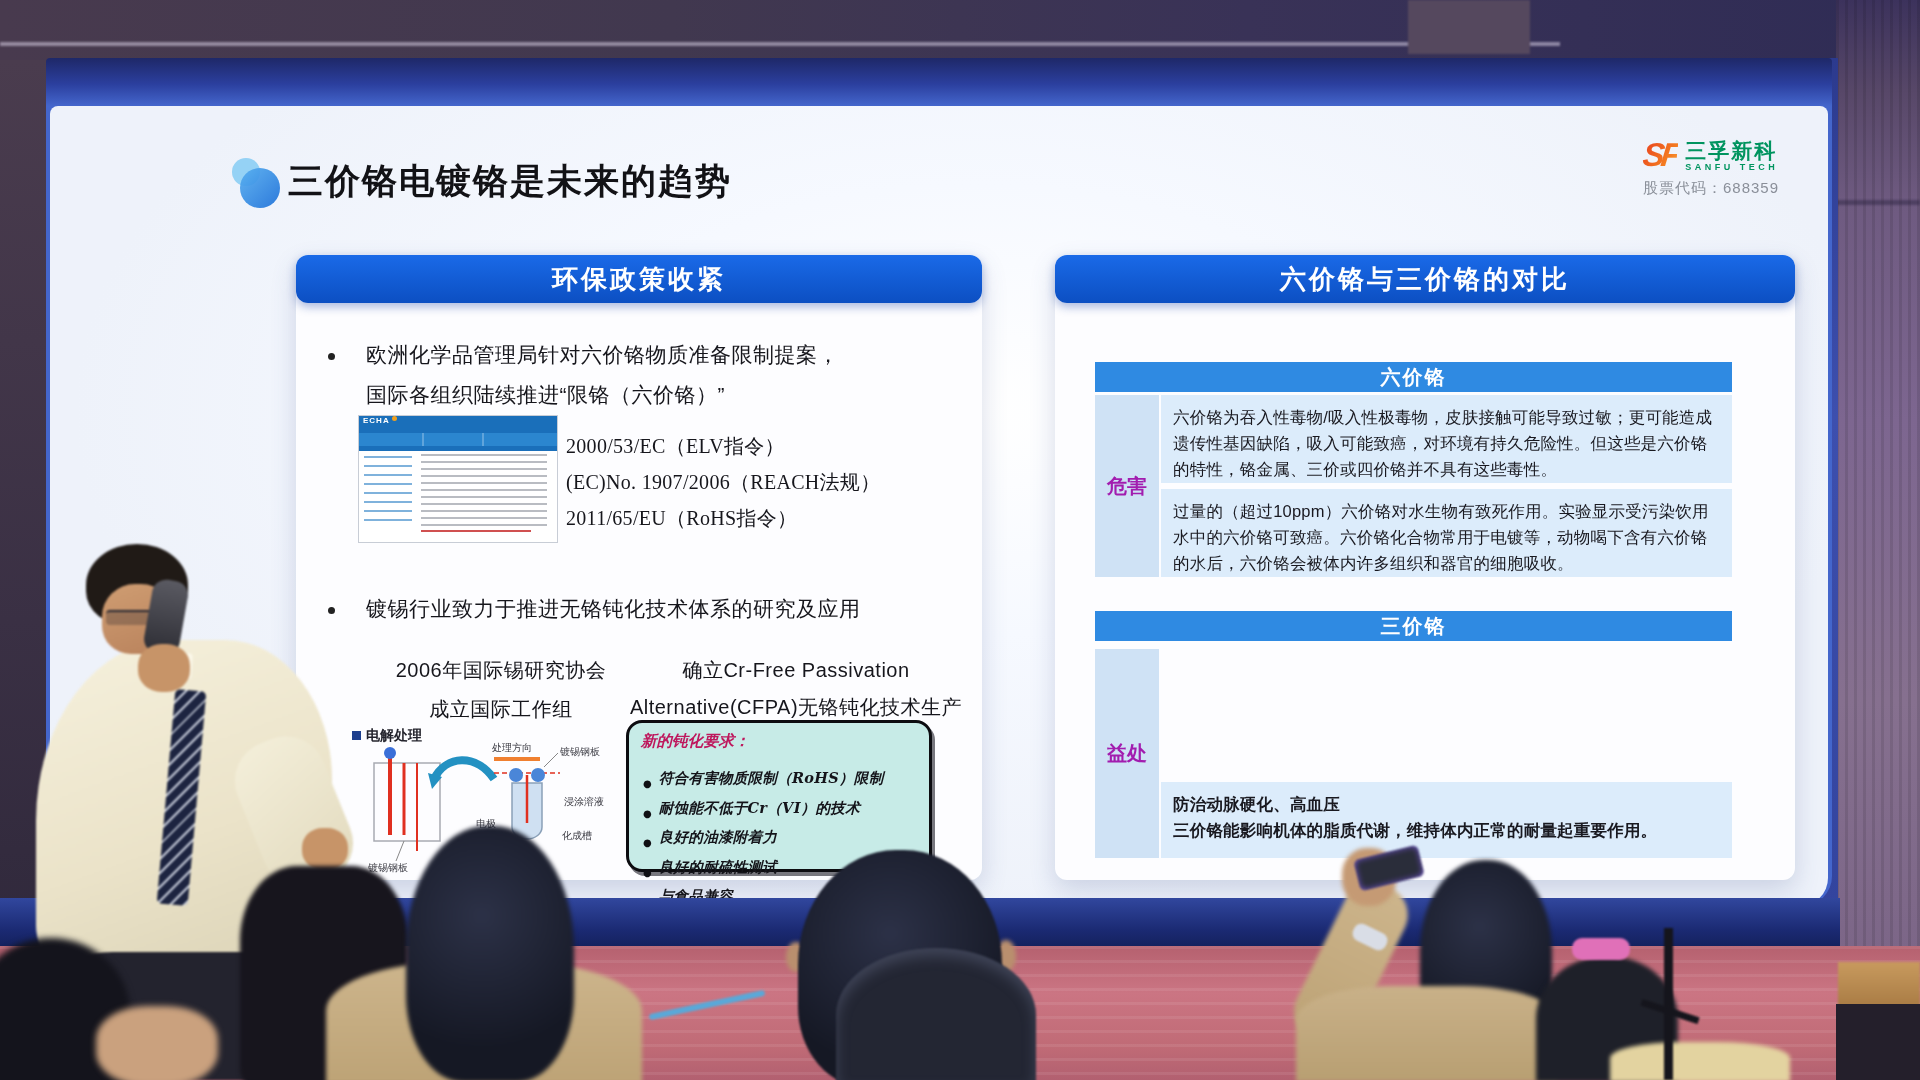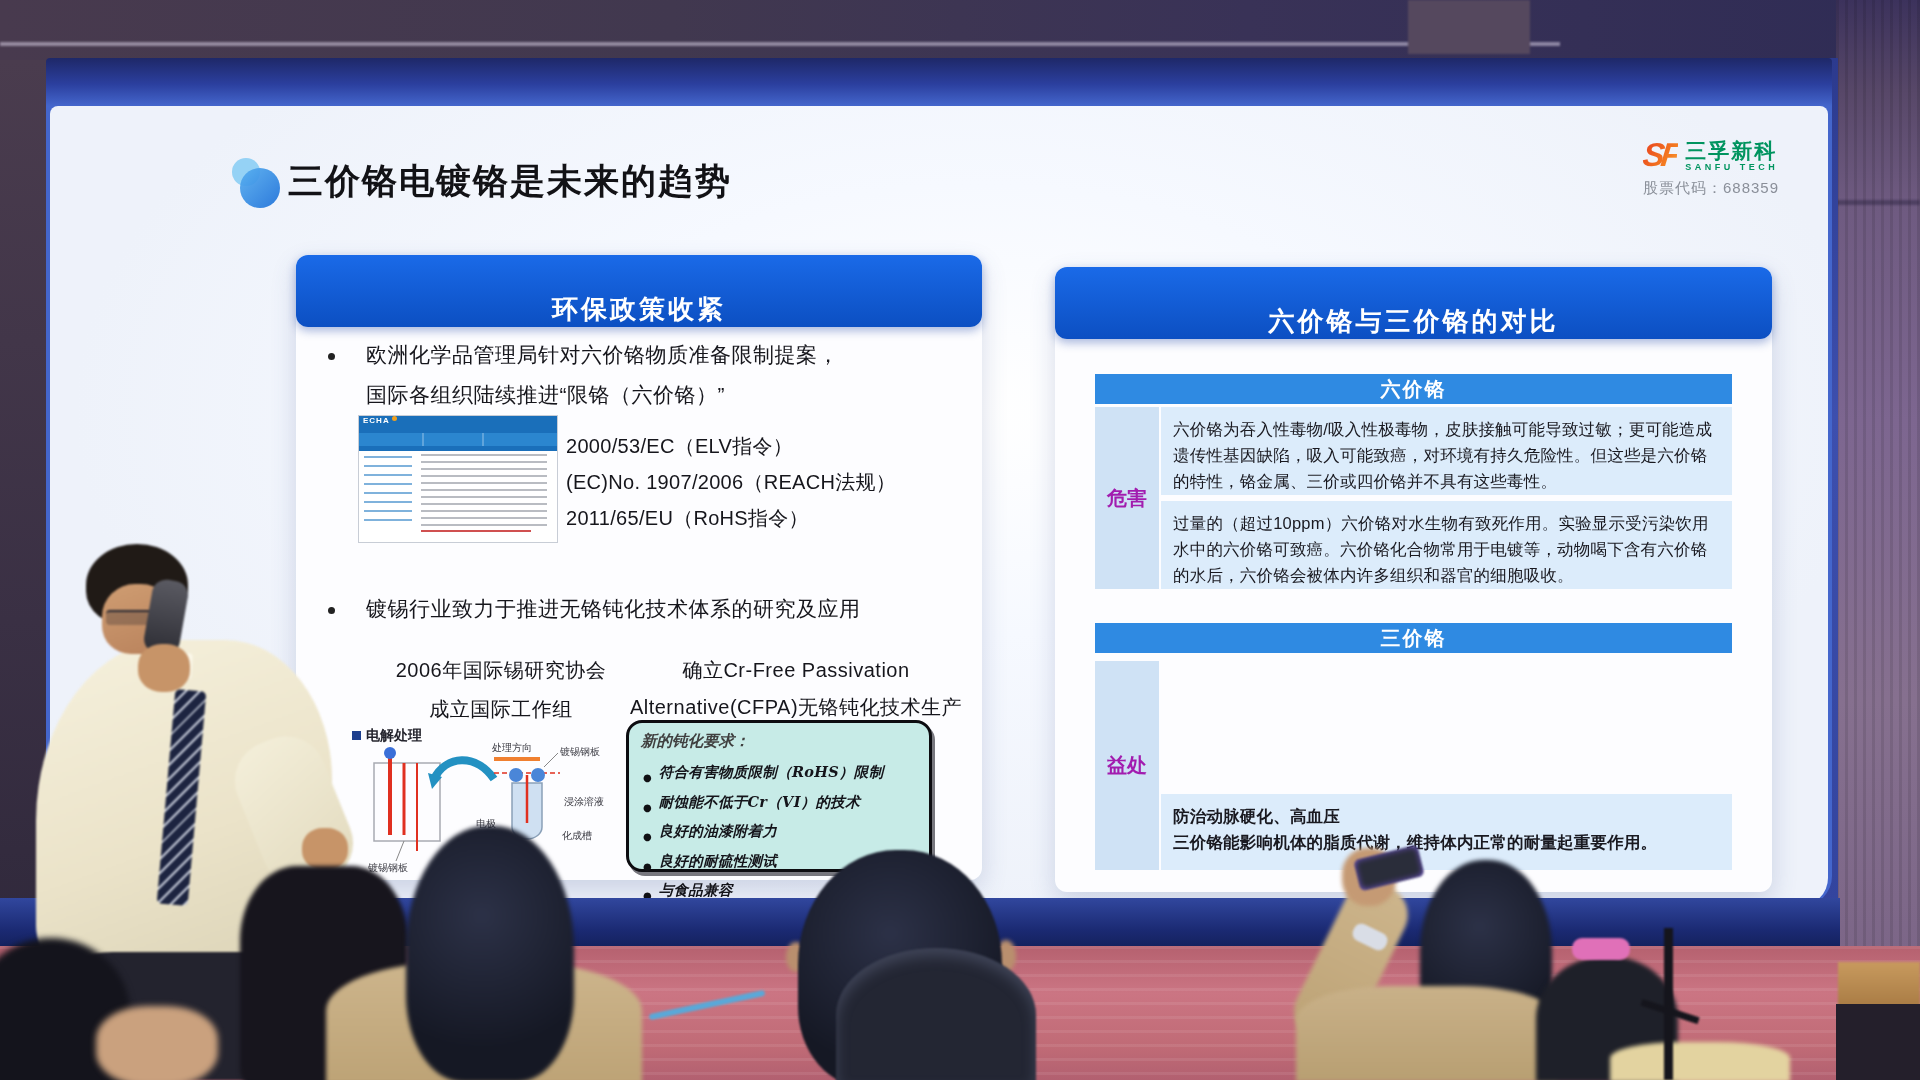--- a/index.html
+++ b/index.html
@@ -42,23 +42,23 @@
   .logo-sf{font-size:33px;font-weight:bold;font-style:italic;line-height:30px;letter-spacing:-4px;
     background:linear-gradient(120deg,#e8401f,#f47b20 70%,#f8a23d);-webkit-background-clip:text;background-clip:text;color:transparent;
     transform:skewX(-6deg);margin-right:8px;}
   .logo-cn{font-size:21px;font-weight:bold;color:#00945f;letter-spacing:2px;line-height:22px;}
   .logo-en{font-size:9px;font-weight:bold;color:#00945f;letter-spacing:3.5px;}
   .logo-stock{margin-top:7px;font-size:15px;color:#8a8f99;letter-spacing:1px;}
 
   
   .panel{background:#fdfdff;border-radius:12px;box-shadow:0 10px 26px rgba(60,80,140,.20);}
   .panel-left{left:246px;top:149px;width:686px;height:625px;}
-  .panel-right{left:1005px;top:161px;width:717px;height:625px;}
-  .panel-header{position:absolute;left:0;top:0;right:0;height:72px;border-radius:12px;
-    background:linear-gradient(180deg,#1a6ae8,#0c4fc2);display:flex;align-items:flex-end;justify-content:center;
+  .panel-right{left:1005px;top:149px;width:717px;height:625px;padding-left:23px;}
+  .panel-header{position:absolute;left:0;top:0;right:0;height:48px;border-radius:12px;
+    background:linear-gradient(180deg,#1a6ae8,#0c4fc2);display:flex;align-items:center;justify-content:center;
     box-shadow:0 4px 10px rgba(20,60,160,.35);}
   .panel-header span{color:#fff;font-size:26px;font-weight:bold;letter-spacing:3px;}
 
   .bullet-dot{width:7px;height:7px;border-radius:50%;background:#222;}
   .lp-text{color:#16161c;font-size:21px;font-weight:500;letter-spacing:.5px;}
 
   
   .echa{left:62px;top:160px;width:198px;height:126px;background:#fff;border:1px solid #c8cdd6;}
   .echa-top{position:absolute;left:0;top:0;right:0;height:35px;background:#1a6fba;display:flex;align-items:flex-start;}
   .echa-logo{margin-left:4px;font-size:8px;font-weight:bold;color:#fff;letter-spacing:1px;}
@@ -73,21 +73,21 @@
 
   .reg-item{color:#16161c;font-size:20px;font-weight:500;letter-spacing:.3px;height:36px;}
 
   .col-line{color:#16161c;font-size:20px;font-weight:500;text-align:center;letter-spacing:.5px;}
 
   
   .req-box{left:330px;top:465px;width:306px;height:152px;background:#c7ebe7;
     border:3px solid #0c0c10;border-radius:16px;box-shadow:3px 4px 0 rgba(10,10,20,.55);
     padding:8px 10px 6px 12px;box-sizing:border-box;
     font-family:"DejaVu Serif","Liberation Serif",serif;}
-  .req-title{font-size:15.5px;font-weight:bold;font-style:italic;color:#404040;margin-bottom:8px;}
+  .req-title{font-size:15.5px;font-weight:bold;font-style:italic;color:#be185d;margin-bottom:14px;}
   .req-item{display:flex;align-items:flex-start;line-height:23.5px;height:auto;}
   .req-item .dot{font-size:10px;margin:6px 7px 0 2px;color:#101014;}
   .req-item .txt{font-size:14.5px;font-weight:bold;font-style:italic;color:#14141a;letter-spacing:.3px;}
 
   
   .sec-bar{position:absolute;left:40px;width:637px;height:30px;background:#2f8ae2;
     display:flex;align-items:center;justify-content:center;}
   .sec-bar span{color:#fff;font-size:20px;font-weight:bold;letter-spacing:2px;}
   .row-label{position:absolute;left:40px;width:64px;background:#cfe2f5;
     display:flex;align-items:center;justify-content:center;font-size:20px;font-weight:bold;color:#a21caf;}
@@ -200,21 +200,21 @@
           <div class="echa-top">
             <span class="echa-logo">ECHA</span>
             <span class="echa-dot" style="background:#f0a020;"></span>
           </div>
           <div class="echa-nav"></div>
           <div class="echa-side"></div>
           <div class="echa-main"></div>
           <div class="echa-red"></div>
         </div>
 
-        <div class="abs" style="left:270px;top:178px;">
+        <div class="abs" style="left:270px;top:178px;font-family:Liberation Serif, serif;">
           <div class="reg-item">2000/53/EC（ELV指令）</div>
           <div class="reg-item">(EC)No. 1907/2006（REACH法规）</div>
           <div class="reg-item">2011/65/EU（RoHS指令）</div>
         </div>
 
         <div class="abs bullet-dot" style="left:32px;top:352px;"></div>
         <div class="abs lp-text" style="left:70px;top:340px;">镀锡行业致力于推进无铬钝化技术体系的研究及应用</div>
 
         <div class="abs" style="left:80px;top:402px;width:250px;">
           <div class="col-line">2006年国际锡研究协会</div>

